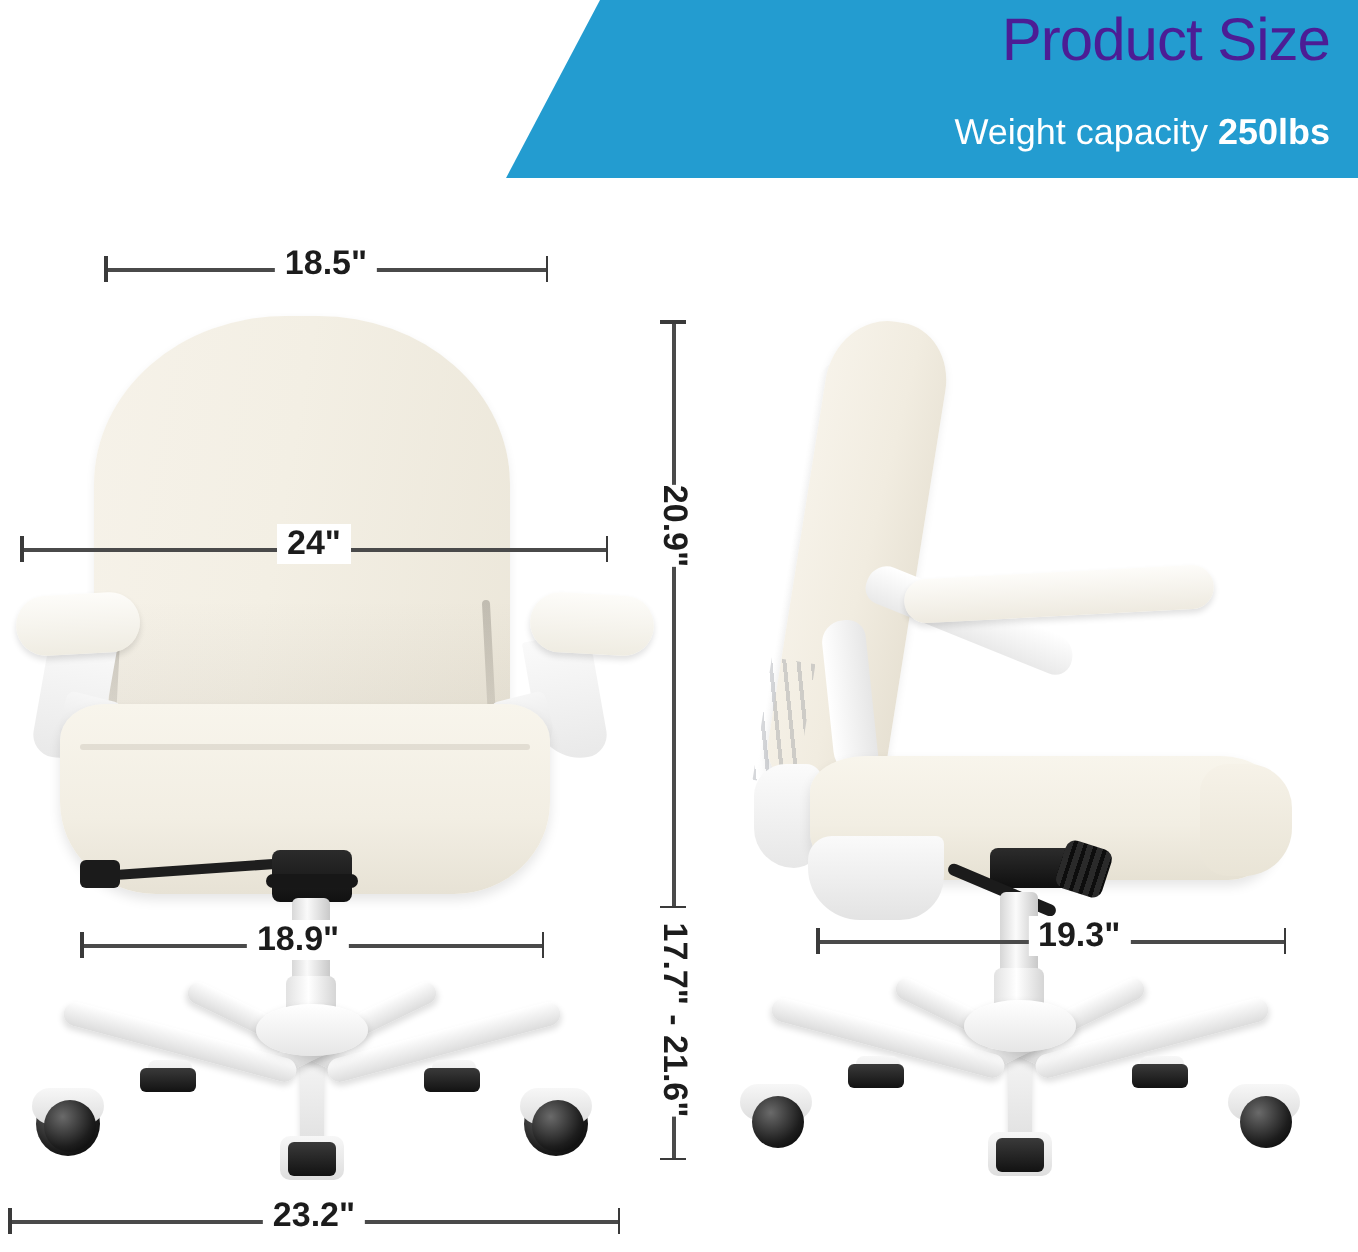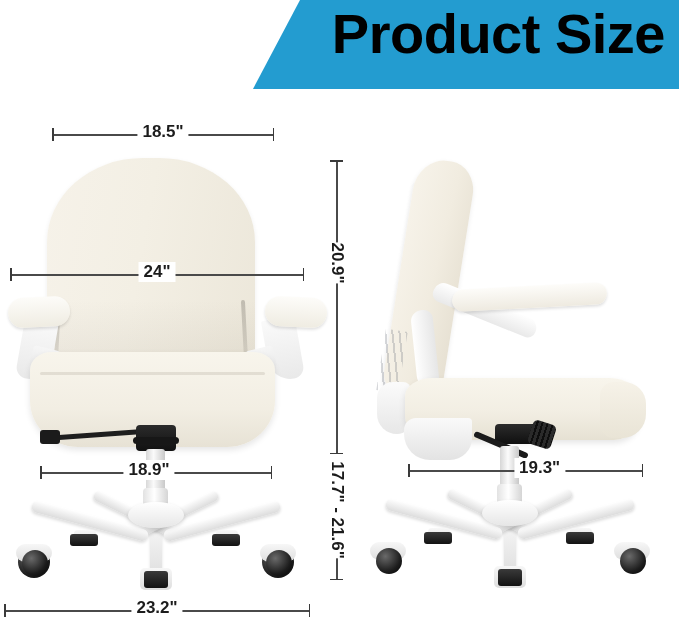--- a/index.html
+++ b/index.html
@@ -5,22 +5,22 @@
   html,body{margin:0;padding:0;background:#ffffff;}
   body{width:679px;height:626px;position:relative;overflow:hidden;
        font-family:"Liberation Sans","DejaVu Sans",sans-serif;}
 
   .stage{position:absolute;inset:0;background:#ffffff;}
 
   
   .banner{position:absolute;left:253px;top:0;width:426px;height:89px;
           background:#239cd0;
           clip-path:polygon(47px 0, 426px 0, 426px 89px, 0 89px);}
-  .banner-title{position:absolute;right:14px;top:6px;color:#000000;
-                font-size:56px;font-weight:bold;letter-spacing:-0.5px;
+  .banner-title{position:absolute;right:14px;top:6px;color:#4c1d95;
+                font-size:30px;font-weight:normal;letter-spacing:-0.5px;
                 line-height:1;white-space:nowrap;}
   .banner-sub{position:absolute;right:14px;top:56px;color:#ffffff;
               font-size:18px;font-weight:normal;white-space:nowrap;}
   .banner-sub b{font-weight:bold;}
 
   
   .dim-h{position:absolute;height:14px;}
   .dim-h .bar{position:absolute;top:6px;left:0;right:0;height:1.5px;background:#4a4a4a;}
   .dim-h .cap{position:absolute;top:0;width:1.5px;height:13px;background:#3a3a3a;}
   .dim-h .cap.l{left:0;}
@@ -160,20 +160,21 @@
           background:linear-gradient(180deg,#ffffff,#e6e6e6);border-radius:50%;
           box-shadow:0 2px 4px rgba(0,0,0,.15);}
 </style>
 </head>
 <body>
 
 <div class="stage">
 
   <div class="banner">
     <div class="banner-title">Product Size</div>
+    <div class="banner-sub"><span>Weight capacity </span><b>250lbs</b></div>
   </div>
 
   <div class="chair">
 
     <div class="f-back"></div>
     <div class="f-back-shade"></div>
     <div class="f-back-edgeL"></div>
     <div class="f-back-edgeR"></div>
 
     <div class="f-armpost f-armpostL"></div>

